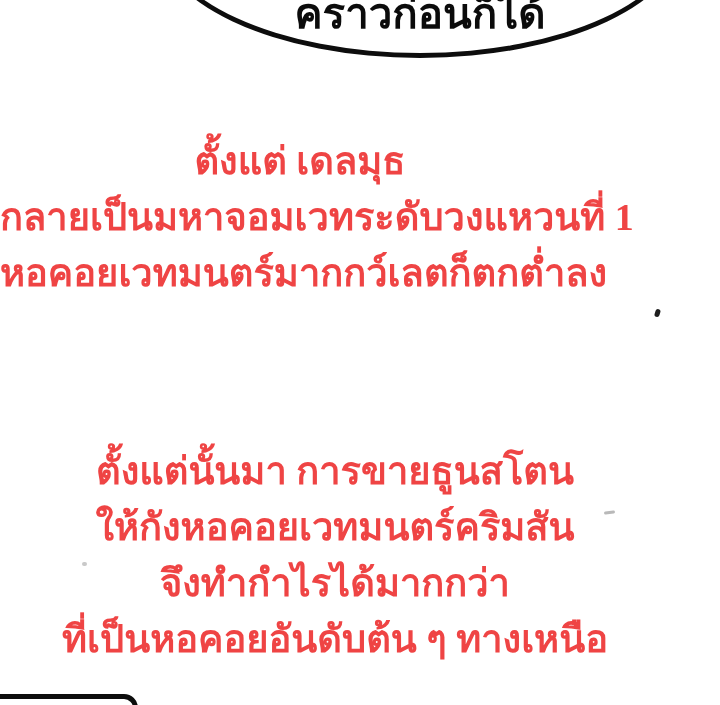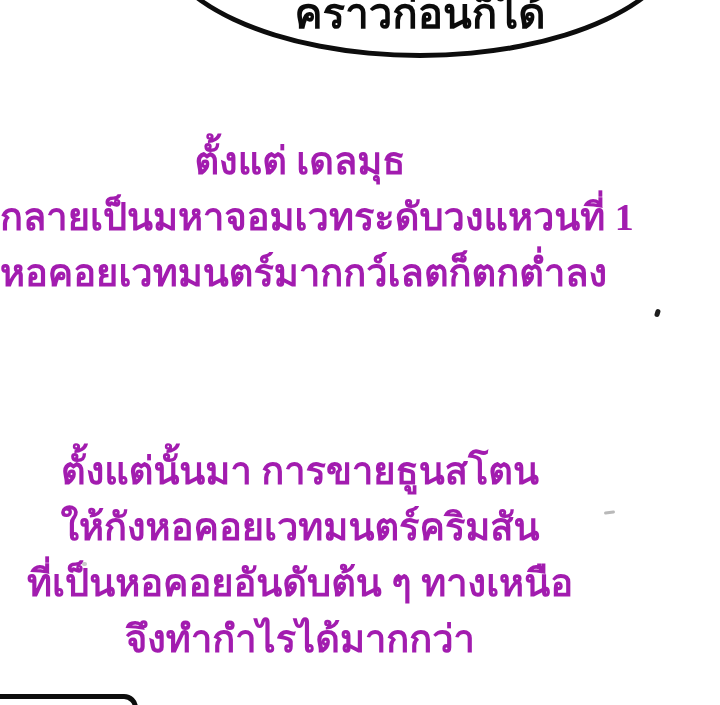--- a/index.html
+++ b/index.html
@@ -38,28 +38,28 @@
     color: #0b0b0b;
     line-height: 52px;
     white-space: nowrap;
   }
   
   .narration {
     position: absolute;
     left: 0;
     width: 600px;
     text-align: center;
-    color: #a21caf;
+    color: #ef4444;
     font-weight: 700;
     font-size: 38px;
     line-height: 56px;
     white-space: nowrap;
   }
   .narration-1 { top: 133px; }
-  .narration-2 { top: 443px; }
+  .narration-2 { top: 443px; padding-left: 35px; }
   .narration .line { display: block; }
   
   .next-bubble-corner {
     position: absolute;
     left: -22px;
     top: 694px;
     width: 160px;
     height: 60px;
     box-sizing: border-box;
     background: #ffffff;
@@ -108,22 +108,22 @@
 
   <div class="narration narration-1">
     <span class="line">ตั้งแต่ เดลมุธ</span>
     <span class="line">กลายเป็นมหาจอมเวทระดับวงแหวนที่ 1</span>
     <span class="line">หอคอยเวทมนตร์มากกว์เลตก็ตกต่ำลง</span>
   </div>
 
   <div class="narration narration-2">
     <span class="line">ตั้งแต่นั้นมา การขายธูนสโตน</span>
     <span class="line">ให้กังหอคอยเวทมนตร์คริมสัน</span>
+    <span class="line">จึงทำกำไรได้มากกว่า</span>
     <span class="line">ที่เป็นหอคอยอันดับต้น ๆ ทางเหนือ</span>
-    <span class="line">จึงทำกำไรได้มากกว่า</span>
   </div>
 
   <div class="next-bubble-corner"></div>
 
   <div class="speck-a"></div>
   <div class="speck-b"></div>
   <div class="speck-c"></div>
 
 </div>
 

